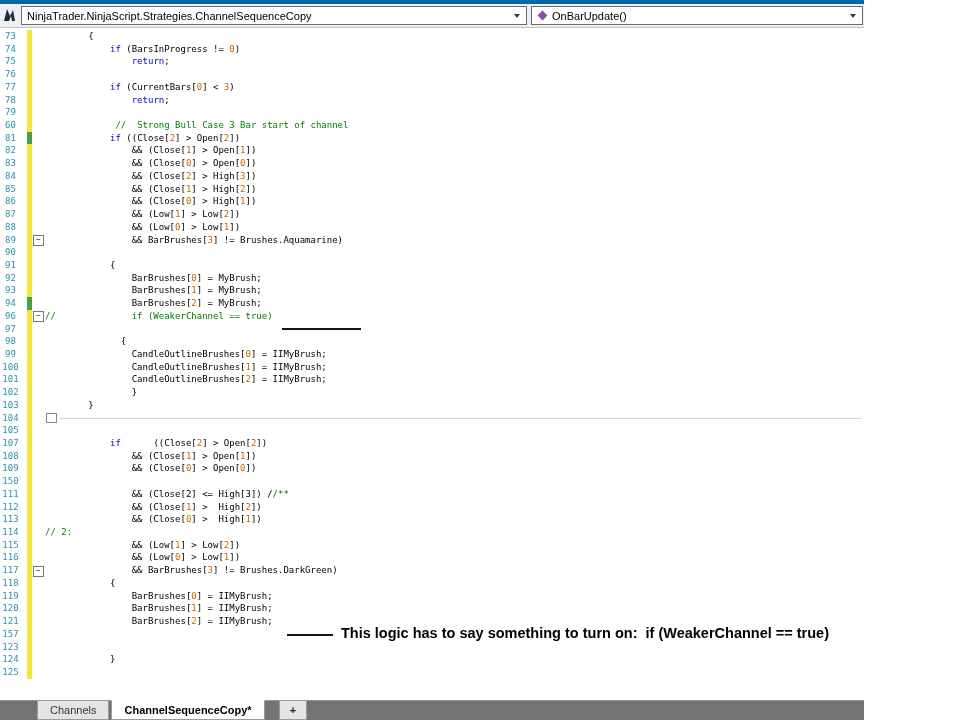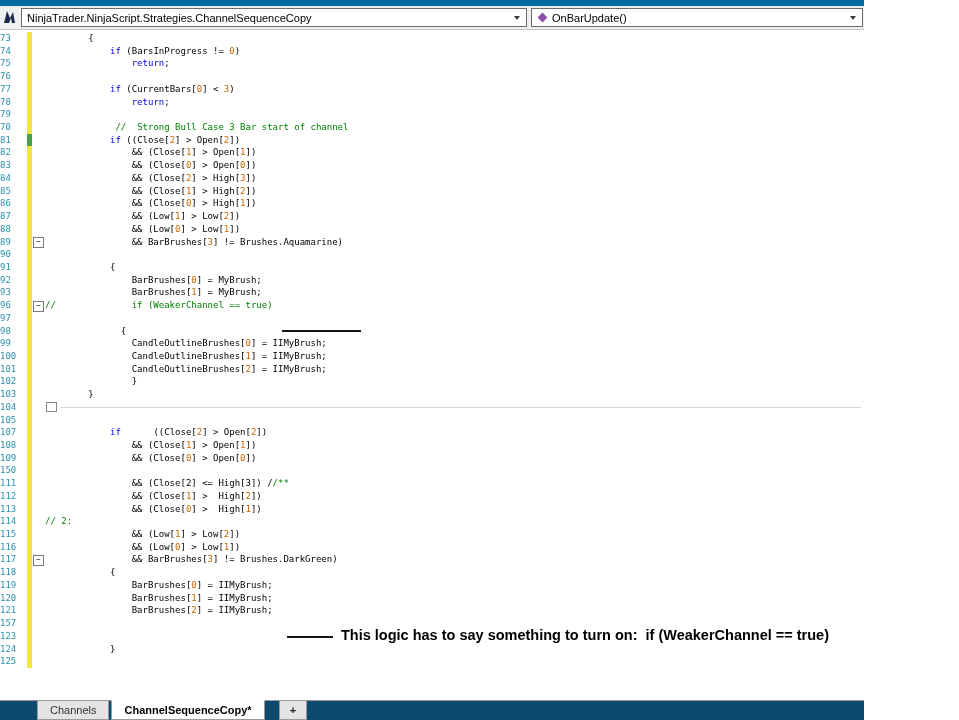--- a/index.html
+++ b/index.html
@@ -1,18 +1,18 @@
 <!DOCTYPE html>
 <html><head>
 <meta charset="utf-8">
 <style>
   * { margin:0; padding:0; box-sizing:border-box; }
   html,body { width:959px; height:720px; overflow:hidden; background:#fff;
               font-family:"Liberation Sans", sans-serif; }
-  .app { position:relative; width:864px; height:720px; background:#fff; border-top:6px solid #0369a1; }
+  .app { position:relative; width:864px; height:720px; background:#fff; border-top:4px solid #0369a1; }
 
   
   .toolbar { height:24px; background:#eef0f2; border-bottom:1px solid #c4c4c4;
              display:flex; align-items:center; padding:0 1px 0 2px; gap:4px; }
   .tb-icon { width:15px; height:17px; flex:none; display:flex; align-items:center; justify-content:center; }
   .combo { height:19px; background:#fff; border:1px solid #6b6b6b; display:flex;
            align-items:center; font-size:11px; color:#000; padding:0 6px 0 5px; overflow:hidden; }
   .combo-type { width:506px; flex:none; }
   .combo-member { flex:1; }
   .combo-text { white-space:nowrap; overflow:hidden; }
@@ -20,21 +20,21 @@
           border-left:3.5px solid transparent; border-right:3.5px solid transparent;
           border-top:4px solid #3c3c3c; }
   .method-icon { width:7px; height:7px; background:#8e4fa8; transform:rotate(45deg);
                  margin:0 6px 0 2px; flex:none; }
 
   
   .editor { position:absolute; top:24px; left:0; right:0; bottom:20px; background:#fff;
             overflow:hidden; padding-top:2px; cursor:text; }
   .row { position:relative; height:12.72px; line-height:12.72px; display:flex;
          font-family:"DejaVu Sans Mono","Liberation Mono",monospace; font-size:9px; }
-  .ln { width:27px; flex:none; text-align:left; padding-right:6px; color:#2b91af; }
+  .ln { width:27px; flex:none; text-align:center; padding-right:6px; color:#2b91af; }
   .mk { width:5px; flex:none; }
   .mk.y { background:#f2e53e; }
   .mk.g { background:#4aa04a; }
   .fold { width:13px; flex:none; position:relative; }
   .fold.box::before { content:'\2212'; position:absolute; left:1px; top:1.5px; width:9px; height:9px;
                       border:1px solid #7a7a7a; background:#fff; font-size:8px; line-height:7px;
                       text-align:center; color:#333; }
   .code { flex:1; white-space:pre; color:#000; }
   .kw { color:#0000e0; }
   .nm { color:#cc6600; }
@@ -45,21 +45,21 @@
                         border-top:1px solid #d4d4d4; }
 
   
   .annotations { position:absolute; inset:0; pointer-events:none; }
   .ann-rule  { position:absolute; left:282px; top:324px; width:79px; border-top:2px solid #141414; }
   .ann-dash  { position:absolute; left:287px; top:630px; width:46px; border-top:2px solid #141414; }
   .ann-note  { position:absolute; left:341px; top:621px; font-size:14.5px; font-weight:600;
                color:#000; white-space:pre; }
 
   
-  .tabbar { position:absolute; left:0; right:0; bottom:0; height:20px; background:#0c4a6e;
+  .tabbar { position:absolute; left:0; right:0; bottom:0; height:20px; background:#737373;
             border-top:1px solid #9a9a9a; display:flex; align-items:stretch; padding-left:37px; }
   .tab { border:1px solid #9a9a9a; border-top:none; background:#e4e4e4; color:#333;
          font-size:11px; display:flex; align-items:center; padding:0 12px; margin-right:2px;
          white-space:nowrap; cursor:default; }
   .tab.active { background:#fff; color:#000; font-weight:bold; margin-top:-1px;
                 border-top:1px solid #fff; }
   .tab.plus { margin-left:12px; padding:0 10px; font-weight:bold; color:#222; }
 </style>
 </head>
 <body>
@@ -120,21 +120,21 @@
         <span class="fold"></span>
         <span class="code">                <span class="kw">return</span>;</span>
       </div>
       <div class="row">
         <span class="ln">79</span>
         <span class="mk y"></span>
         <span class="fold"></span>
         <span class="code"></span>
       </div>
       <div class="row">
-        <span class="ln">70</span>
+        <span class="ln">60</span>
         <span class="mk y"></span>
         <span class="fold"></span>
         <span class="code">             <span class="cm">//  Strong Bull Case 3 Bar start of channel</span></span>
       </div>
       <div class="row">
         <span class="ln">81</span>
         <span class="mk g"></span>
         <span class="fold"></span>
         <span class="code">            <span class="kw">if</span> ((Close[<span class="nm">2</span>] &gt; Open[<span class="nm">2</span>])</span>
       </div>
@@ -202,20 +202,26 @@
         <span class="ln">92</span>
         <span class="mk y"></span>
         <span class="fold"></span>
         <span class="code">                BarBrushes[<span class="nm">0</span>] = MyBrush;</span>
       </div>
       <div class="row">
         <span class="ln">93</span>
         <span class="mk y"></span>
         <span class="fold"></span>
         <span class="code">                BarBrushes[<span class="nm">1</span>] = MyBrush;</span>
+      </div>
+      <div class="row">
+        <span class="ln">94</span>
+        <span class="mk g"></span>
+        <span class="fold"></span>
+        <span class="code">                BarBrushes[<span class="nm">2</span>] = MyBrush;</span>
       </div>
       <div class="row">
         <span class="ln">96</span>
         <span class="mk y"></span>
         <span class="fold box"></span>
         <span class="code"><span class="cm">//              if (WeakerChannel == true)</span></span>
       </div>
       <div class="row">
         <span class="ln">97</span>
         <span class="mk y"></span>

